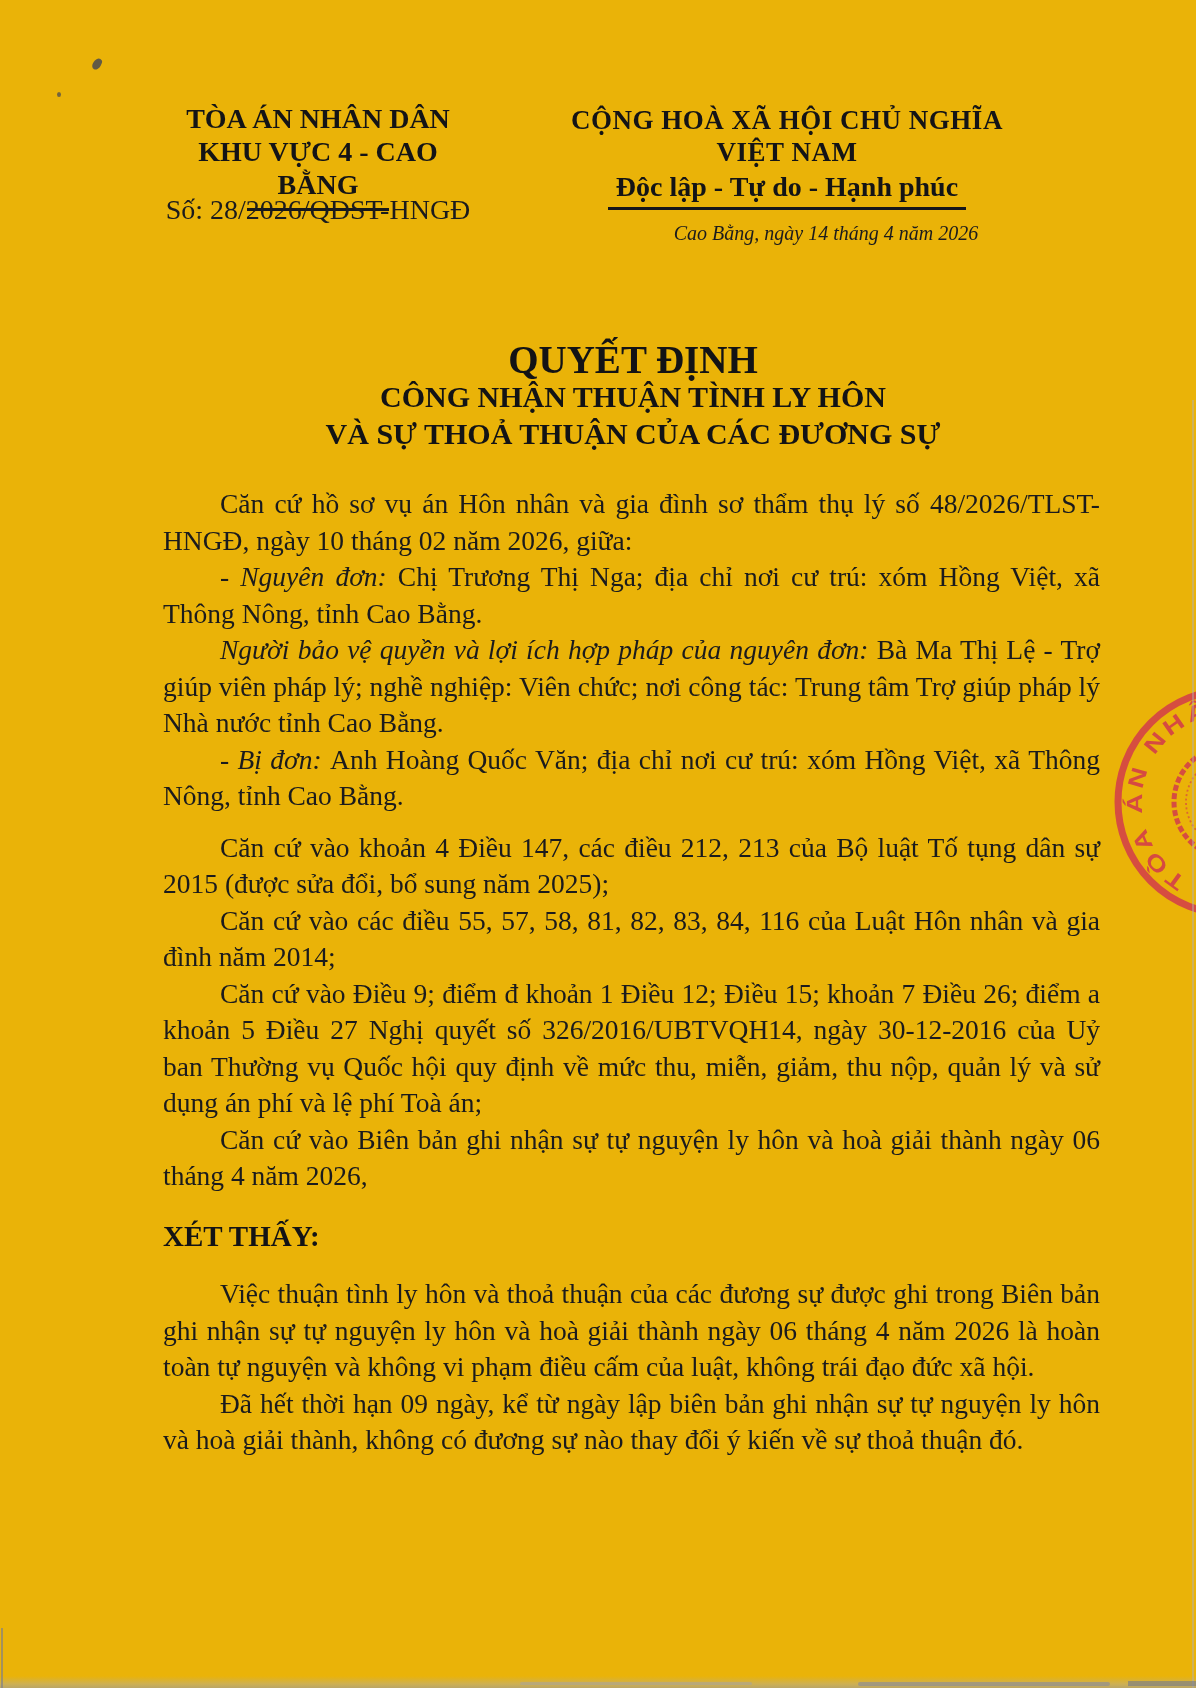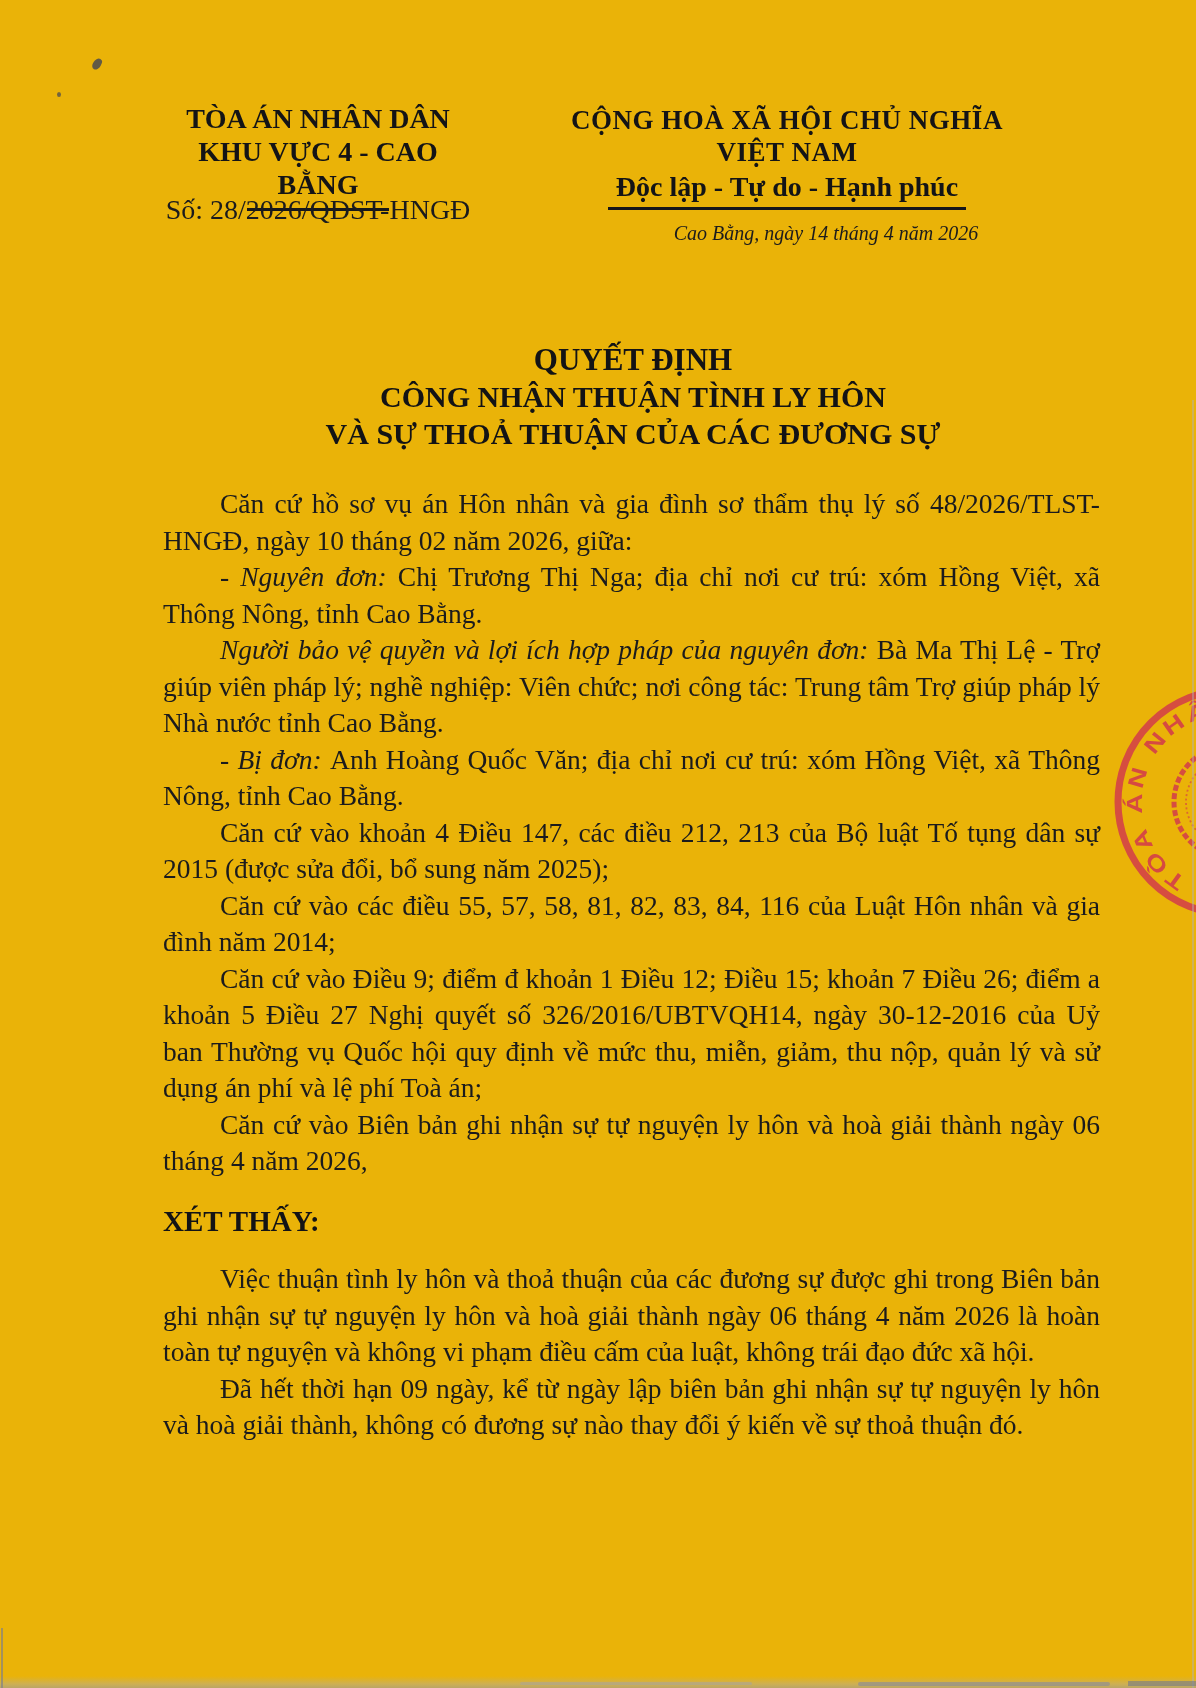--- a/index.html
+++ b/index.html
@@ -43,31 +43,31 @@
     text-align: center; font-style: italic; font-size: 20px; color: #1b1b1d;
     white-space: nowrap;
   }
 
   
   .title-block {
     position: absolute; left: 163px; top: 341px; width: 940px;
     text-align: center; font-weight: bold; color: #131315;
     font-size: 30px; line-height: 37px;
   }
-  .title-block .t1 { font-size: 31px; }
+  .title-block .t1 { font-size: 39px; }
 
   
   .doc-body {
     position: absolute; left: 163px; top: 486px; width: 937px;
     font-size: 27.5px; line-height: 36.5px; text-align: justify;
     color: #1b1b1d;
   }
   .doc-body p { margin: 0; }
   .doc-body p.body-p { text-indent: 57px; }
-  .doc-body p.spaced { }
+  .doc-body p.spaced { margin-top: 15px; }
   .doc-body p.section-heading {
     text-align: left; text-indent: 0; font-weight: bold;
     font-size: 29px; margin: 23px 0 22px 0; color: #131315;
   }
 
   
   .seal { position: absolute; left: 1080px; top: 650px; width: 300px; height: 310px; }
 
   
   .speck { position: absolute; background: #4a4a50; }

